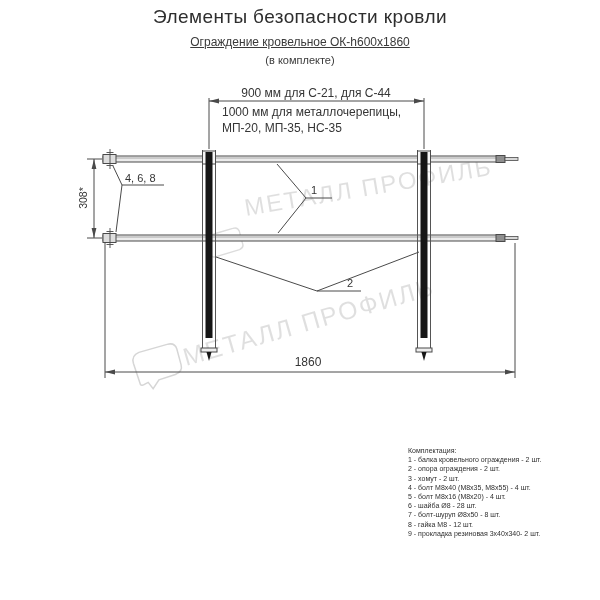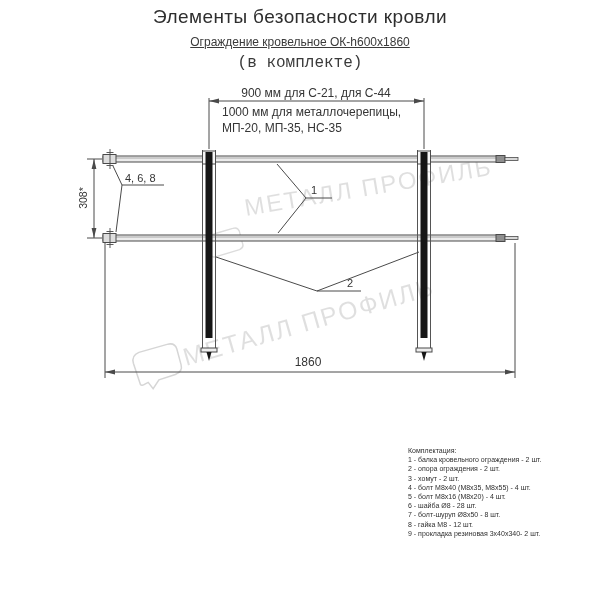--- a/index.html
+++ b/index.html
@@ -3,21 +3,21 @@
 <meta charset="utf-8">
 <style>
   html,body{margin:0;padding:0;}
   body{
     width:600px;height:600px;position:relative;background:#ffffff;
     font-family:"Liberation Sans", sans-serif;color:#333333;overflow:hidden;
   }
   .hdr{position:absolute;left:0;top:0;width:600px;text-align:center;}
   .title{font-size:19px;color:#2e2e2e;letter-spacing:.4px;margin-top:6px;}
   .subtitle{font-size:12px;color:#3a3a3a;margin-top:7px;text-decoration:underline;}
-  .note{font-size:16px;color:#3a3a3a;margin-top:5px;font-family:Liberation Mono, monospace;}
+  .note{font-size:11px;color:#3a3a3a;margin-top:5px;}
   svg{position:absolute;left:0;top:0;}
   svg text{font-family:"Liberation Sans", sans-serif;fill:#353535;}
   .dimtxt{font-size:12px;}
   .callout{font-size:11px;}
   .wm{font-size:24px;fill:#000000;opacity:0.12;letter-spacing:2px;}
   .wm2{font-size:25px;}
   .parts{
     position:absolute;left:408px;top:446px;width:185px;
     font-size:7px;line-height:9.2px;color:#2f2f2f;white-space:nowrap;
   }

